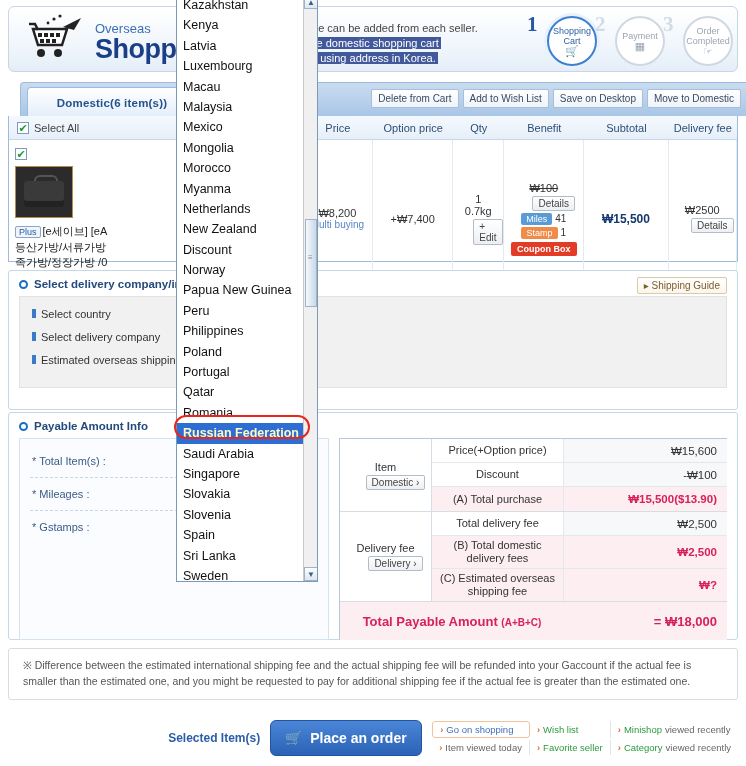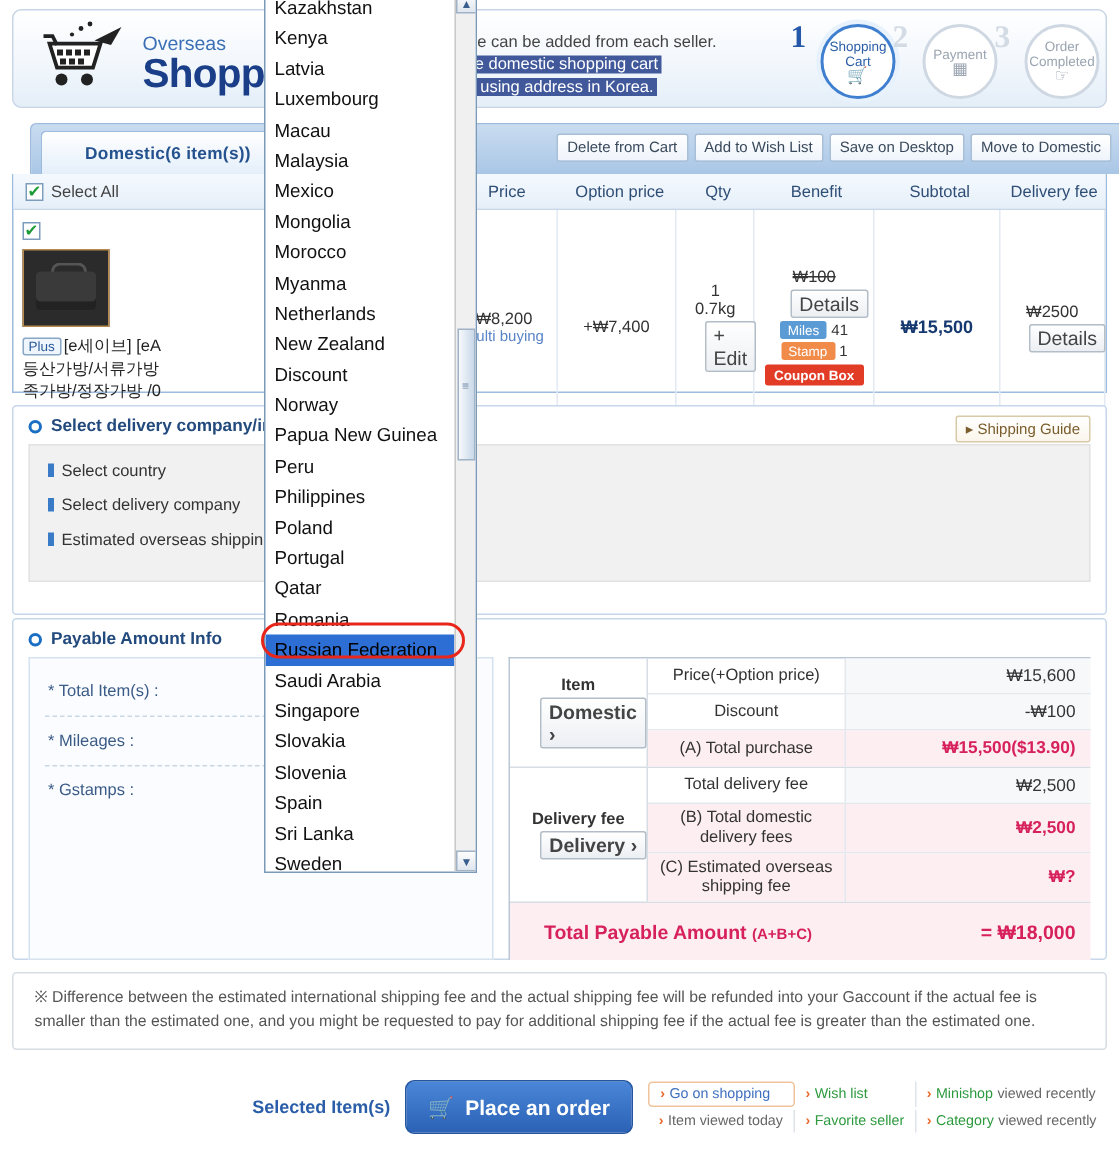--- a/index.html
+++ b/index.html
@@ -93,21 +93,21 @@
   .prod-txt { font-size: 11px; line-height: 15px; color: #222; }
   .plus-badge { border:1px solid #8aa7c6; background:#eef5fc; color:#2b5c9e; font-size:9px;
         padding: 0 3px; border-radius:2px; margin-right:2px; }
   .prod-sub { border-top: 1px dotted #bbb; margin-top:4px; padding-top:3px; color:#7a5b2e; font-size:10px;}
   .prod-sub a { color:#c0611a; text-decoration: underline; }
 
   .strike { text-decoration: line-through; }
   .muted-blue { color:#5a84c8; font-size:10px; }
   .subtotal { font-weight: bold; color:#14386f; font-size:12px; }
   .btn-tiny { border:1px solid #b3bdc8; background: linear-gradient(to bottom,#ffffff,#eceff3);
-        font-size:13px; color:#444; padding:1px 5px; border-radius:2px; margin-top:2px;margin-left:20px; }
+        font-size:10px; color:#444; padding:1px 5px; border-radius:2px; margin-top:2px;margin-left:20px; }
   .pill { display:inline-block; font-size:9px; color:#fff; padding:1px 5px; border-radius:2px; }
   .pill-miles { background:#5b9bd5; }
   .pill-stamp { background:#f08b4a; }
   .pill-coupon { background:#e23b26; font-weight:bold; padding:2px 6px; }
   .ben-line { display:flex; align-items:center; gap:3px; margin-top:2px; font-size:10px; }
 
   .cart-foot { display:flex; align-items:center; gap:5px; height:28px; padding-left:8px;
         background: linear-gradient(to bottom,#f6fafe,#e9f1fa); }
 
   
@@ -132,21 +132,21 @@
   .pay-body { display:flex; padding:0 10px 10px 10px; gap:10px; }
   .pay-left { width:310px; border:1px solid #d5e2ef; background:#fafcff; padding:6px 10px; }
   .pl-row { display:flex; justify-content:space-between; align-items:center; font-size:11px;
             color:#3b5b86; padding:9px 2px; border-bottom:1px dashed #c9d6e4; }
   .pl-row:last-child { border-bottom:none; }
   .pl-val { color:#123; font-weight:bold; font-size:12px; }
 
   .pay-right { flex:1; border-top:1px solid #b9c7d6; border-left:1px solid #b9c7d6; }
   .pr-row { display:flex; border-bottom:1px solid #d7dde4; }
   .pr-cat { width:92px; border-right:1px solid #d7dde4; display:flex; flex-direction:column;
-            align-items:center; justify-content:center; font-weight:bold; font-size:11px; color:#333; gap:0; }
+            align-items:center; justify-content:center; font-weight:normal; font-size:11px; color:#333; gap:0; }
   .pr-sub { flex:1; }
   .pr-line { display:flex; border-bottom:1px solid #e3e8ed; min-height:24px; }
   .pr-line:last-child { border-bottom:none; }
   .pr-name { width:132px; display:flex; align-items:center; justify-content:center; text-align:center;
              font-size:11px; color:#333; border-right:1px solid #e3e8ed; padding:3px 4px; line-height:13px; }
   .pr-amt { flex:1; display:flex; align-items:center; justify-content:flex-end; padding-right:10px;
             font-size:11.5px; color:#333; background:#f7f8fa; }
   .pink { background:#fdeef2 !important; color:#d6215c; font-weight:bold; }
   .pink-lbl { background:#fdeef2; }
   .pr-total { display:flex; align-items:center; background:#fdeef2; min-height:38px; }
@@ -175,21 +175,21 @@
   .qcell .b { color:#3e6fbf; }
   .qcell .k { color:#666; }
   .qcell.boxed { border:1px solid #f0c49a; border-radius:3px; }
 
   
   .dropdown { position:absolute; left:176px; top:-6px; width:142px; height:588px;
       background:#fff; border:1px solid #7a9ab8; z-index:40; overflow:hidden; }
   .dd-list { position:absolute; left:0; top:0; right:14px; }
   .dd-item { height:20.4px; line-height:20.4px; padding-left:6px; font-size:12.5px; color:#111;
       font-family:"Liberation Sans", sans-serif; white-space:nowrap; }
-  .dd-item.sel { background:#2d6ed4; color:#000000; }
+  .dd-item.sel { background:#2d6ed4; color:#fef9c3;font-weight:bold; }
   .dd-scroll { position:absolute; right:0; top:0; width:14px; height:100%; background:#f0f0f0;
       border-left:1px solid #c9c9c9; }
   .dd-arrow { position:absolute; left:0; width:14px; height:14px; background:linear-gradient(to bottom,#fdfdfd,#dfe6ee);
       border:1px solid #9fb2c6; display:flex; align-items:center; justify-content:center;
       font-size:8px; color:#3a5f8d; }
   .dd-arrow.up { top:0; } .dd-arrow.down { bottom:0; }
   .dd-thumb { position:absolute; left:1px; width:12px; top:224px; height:88px;
       background:linear-gradient(to right,#f6f9fc,#c9d8e8); border:1px solid #9fb2c6; }
   .dd-thumb:after { content:"\2261"; position:absolute; left:2px; top:33px; font-size:8px; color:#7b93ad; }
   .redring { position:absolute; left:174px; top:415px; width:136px; height:24px;

